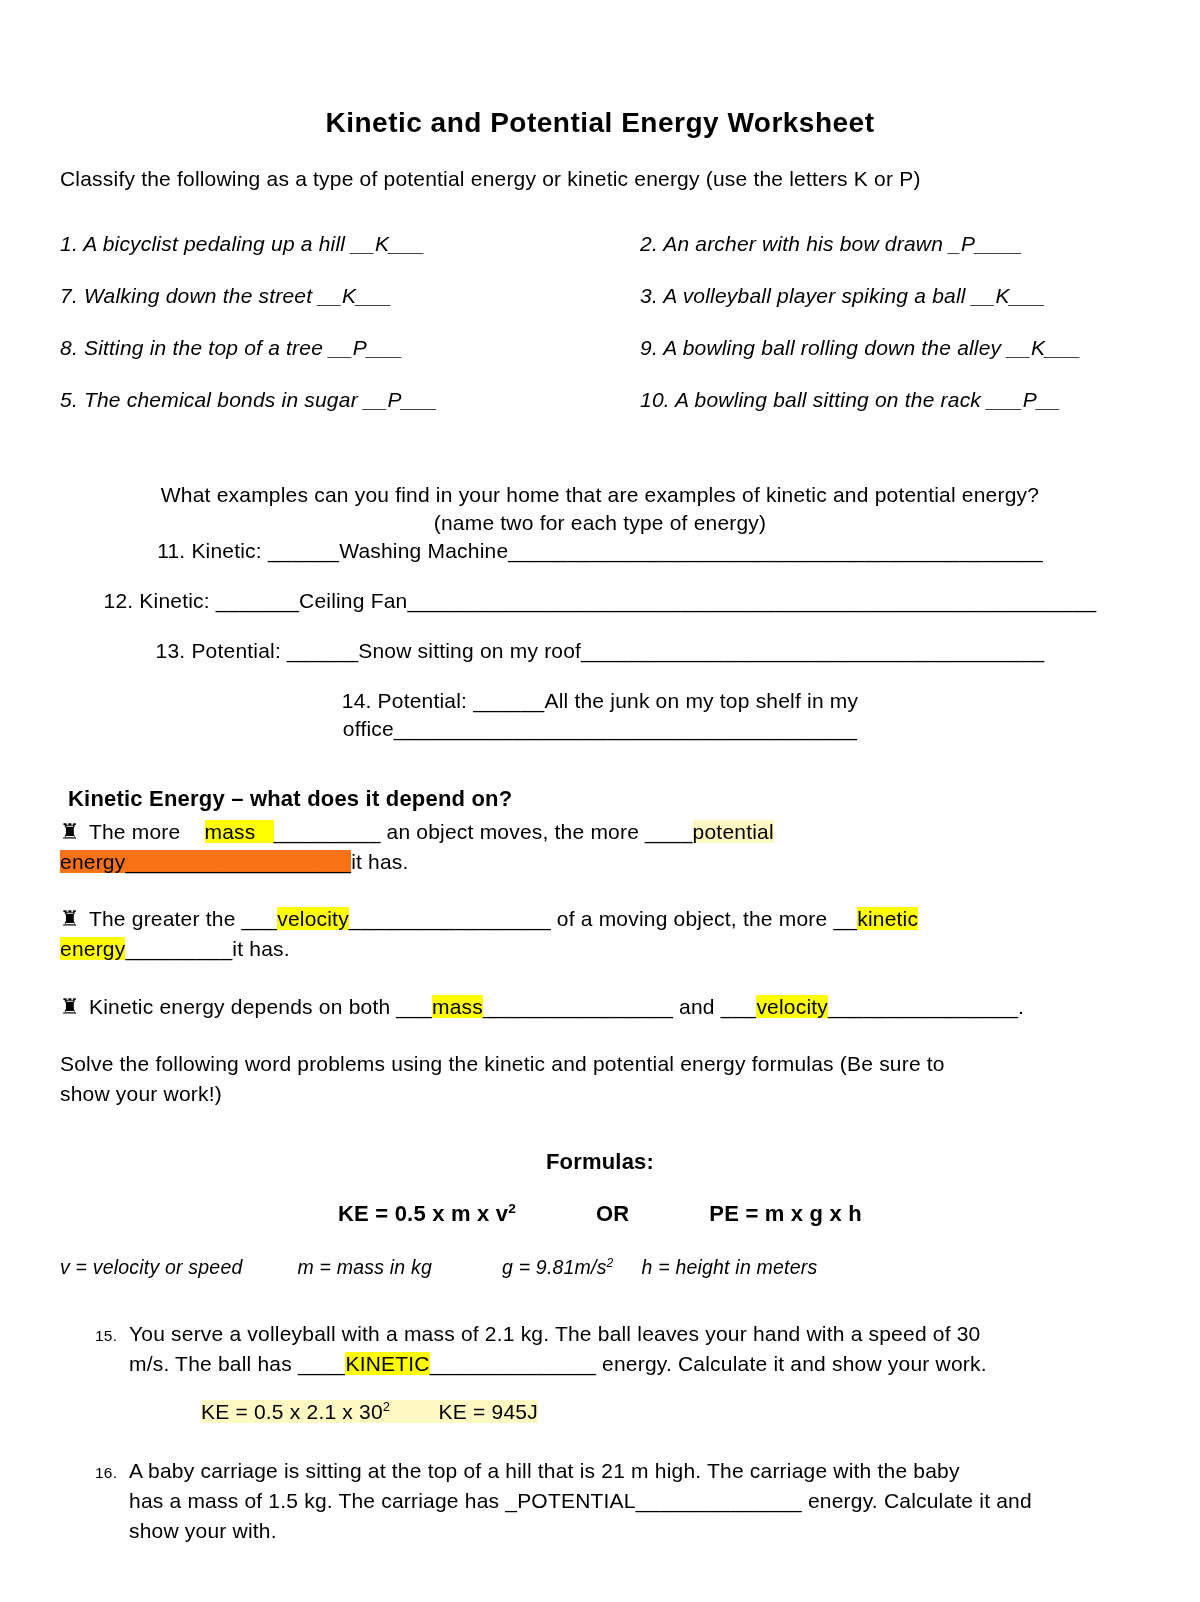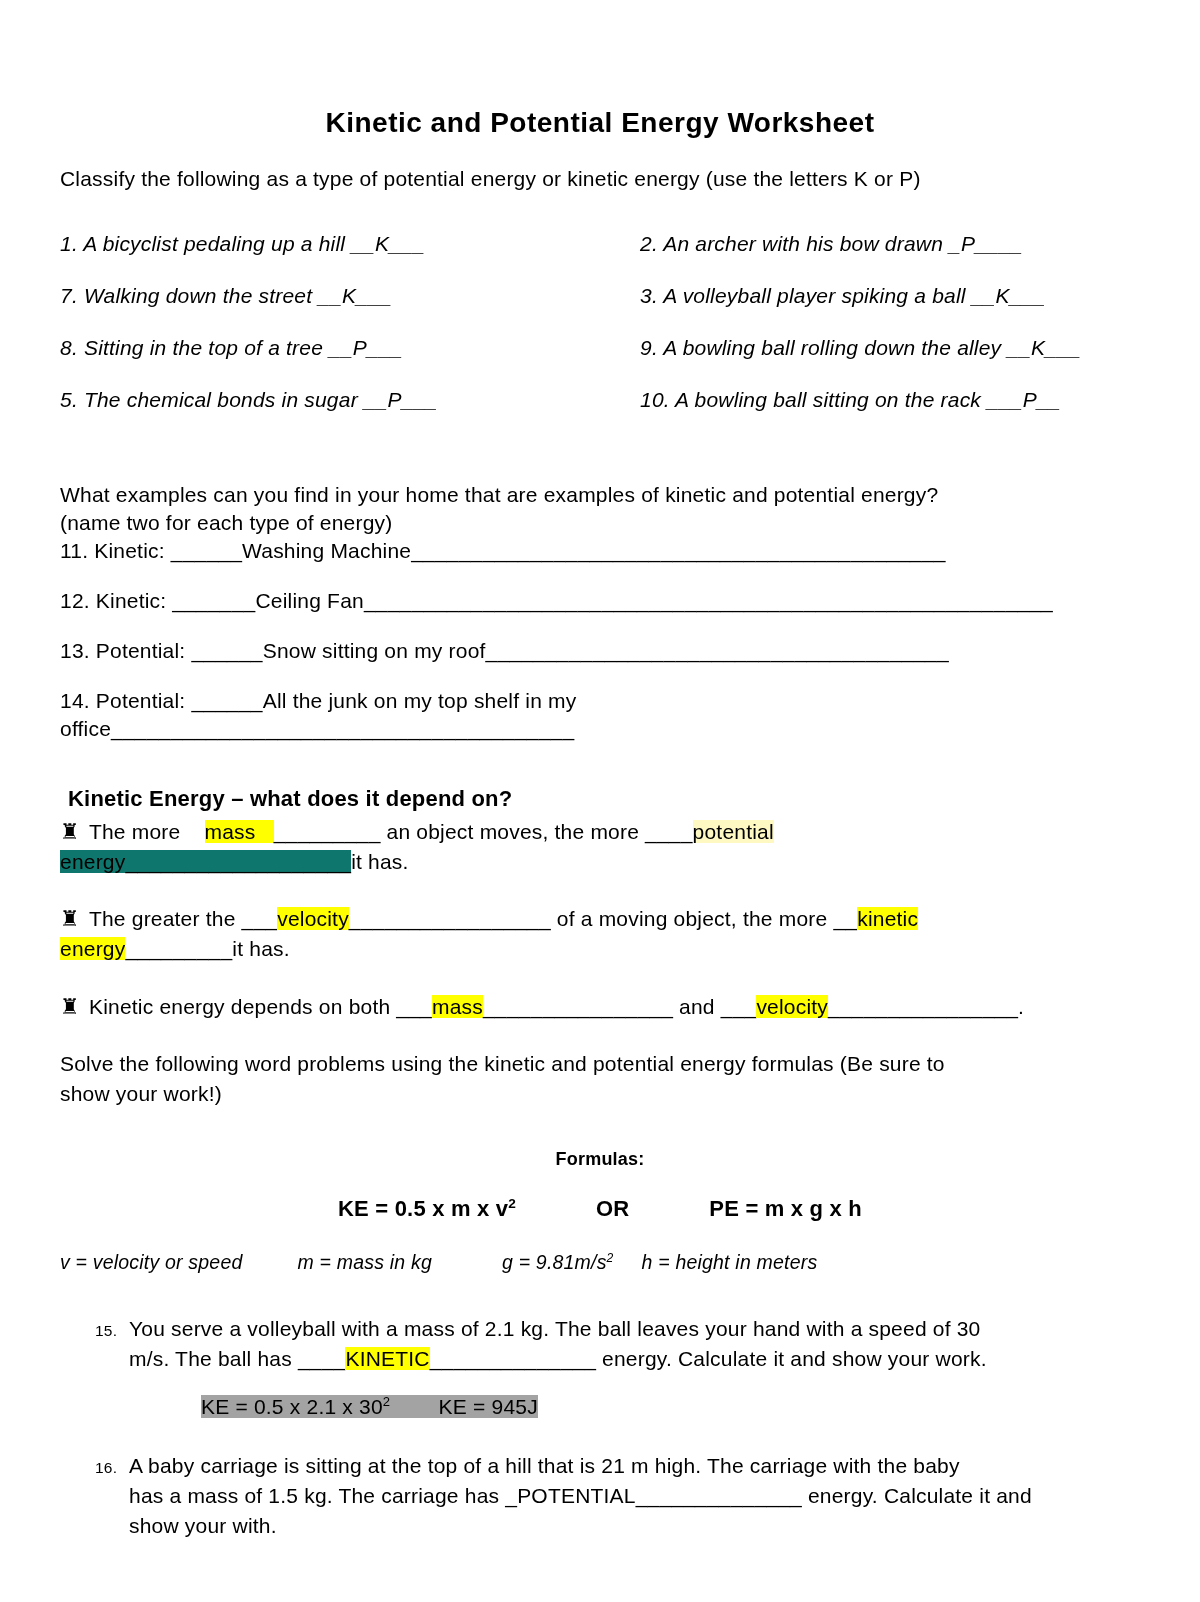--- a/index.html
+++ b/index.html
@@ -7,30 +7,30 @@
     width:1200px;height:1602px;background:#fff;overflow:hidden;
     box-sizing:border-box;padding:12px 60px;
     font-family:"Liberation Sans","DejaVu Sans",sans-serif;
     color:#000;font-size:21px;letter-spacing:0.2px;
   }
   .title{margin:95px 0 0 0;text-align:center;font-size:28px;font-weight:bold;letter-spacing:0.5px;}
   .intro{margin:27px 0 0 0;line-height:26px;}
   .classify{margin-top:39px;display:grid;grid-template-columns:580px 1fr;font-style:italic;}
   .citem{line-height:25px;margin-bottom:27px;white-space:nowrap;}
   .home{margin-top:42px;}
-  .home p{margin:0;line-height:28px;white-space:nowrap;}
+  .home p{margin:0;line-height:28px;white-space:nowrap;text-align:center;}
   .home .gap{margin-top:22px;}
   .sec-head{margin:42px 0 0 0;font-size:22px;font-weight:bold;padding-left:8px;line-height:28px;}
   .bullet{margin:4px 0 0 0;line-height:30px;white-space:nowrap;}
   .bullet.b2{margin-top:27px;}
   .bullet.b3{margin-top:28px;}
   .bullet-icon{font-family:"DejaVu Sans",sans-serif;font-size:22px;margin-right:9px;}
   .hl{background:#ffff00;}
   .solve{margin:27px 0 0 0;line-height:30px;white-space:nowrap;}
-  .formulas-head{margin:40px 0 0 0;text-align:center;font-weight:bold;font-size:18px;}
+  .formulas-head{margin:40px 0 0 0;text-align:center;font-weight:bold;font-size:22px;}
   .formula-line{margin:26px 0 0 0;text-align:center;font-weight:bold;font-size:22px;white-space:nowrap;}
   .formula-line .gap{display:inline-block;width:80px;}
   .vars-line{margin:29px 0 0 0;text-align:left;font-style:italic;font-size:19.5px;white-space:nowrap;}
   .vars-line .sp1{display:inline-block;width:55px;}
   .vars-line .sp2{display:inline-block;width:70px;}
   .vars-line .sp3{display:inline-block;width:28px;}
   sup{font-size:0.62em;vertical-align:super;line-height:0;}
   .problem{display:flex;align-items:baseline;margin:40px 0 0 35px;}
   .problem.p16{margin-top:27px;}
   .pnum{flex:0 0 34px;font-size:15.5px;}
@@ -63,21 +63,21 @@
     <p>11. Kinetic: ______Washing Machine_____________________________________________</p>
     <p class="gap">12. Kinetic: _______Ceiling Fan__________________________________________________________</p>
     <p class="gap">13. Potential: ______Snow sitting on my roof_______________________________________</p>
     <p class="gap"><span>14. Potential: ______All the junk on my top shelf in my</span><br><span>office_______________________________________</span></p>
   </div>
 
   <h2 class="sec-head">Kinetic Energy – what does it depend on?</h2>
 
   <p class="bullet b1">
     <span class="bullet-icon">♜</span><span>The more&nbsp;&nbsp;&nbsp; </span><span class="hl" style="background: rgb(255, 255, 0);">mass&nbsp;&nbsp;&nbsp;</span><span>_________ an object moves, the more ____</span><span class="hl" style="background: #fef9c3;">potential</span><br>
-    <span class="hl" style="background: #0f766e;">energy___________________</span><span>it has.</span>
+    <span class="hl" style="background: #f97316;">energy___________________</span><span>it has.</span>
   </p>
 
   <p class="bullet b2">
     <span class="bullet-icon">♜</span><span>The greater the ___</span><span class="hl" style="background: rgb(255, 255, 0);">velocity</span><span>_________________ of a moving object, the more __</span><span class="hl" style="background: rgb(255, 255, 0);">kinetic</span><br>
     <span class="hl" style="background: rgb(255, 255, 0);">energy</span><span>_________it has.</span>
   </p>
 
   <p class="bullet b3">
     <span class="bullet-icon">♜</span><span>Kinetic energy depends on both ___</span><span class="hl" style="background: rgb(255, 255, 0);">mass</span><span>________________ and ___</span><span class="hl" style="background: rgb(255, 255, 0);">velocity</span><span>________________.</span>
   </p>
@@ -93,21 +93,21 @@
   <p class="vars-line">
     <span>v = velocity or speed</span><span class="sp1"></span><span>m = mass in kg</span><span class="sp2"></span><span><span>g = 9.81m/s</span><sup>2</sup></span><span class="sp3"></span><span>h = height in meters</span>
   </p>
 
   <div class="problem p15">
     <span class="pnum">15.</span>
     <div class="ptext">
       <span>You serve a volleyball with a mass of 2.1 kg. The ball leaves your hand with a speed of 30</span><br>
       <span>m/s. The ball has ____</span><span class="hl" style="background: rgb(255, 255, 0);">KINETIC</span><span>______________ energy. Calculate it and show your work.</span>
       <div class="work">
-        <span class="hl" style="background: #a3a3a3;"><span>KE = 0.5 x 2.1 x 30</span><sup>2</sup><span>&nbsp;&nbsp;&nbsp;&nbsp;&nbsp;&nbsp;&nbsp;&nbsp;KE = 945J</span></span>
+        <span class="hl" style="background: #fef9c3;"><span>KE = 0.5 x 2.1 x 30</span><sup>2</sup><span>&nbsp;&nbsp;&nbsp;&nbsp;&nbsp;&nbsp;&nbsp;&nbsp;KE = 945J</span></span>
       </div>
     </div>
   </div>
 
   <div class="problem p16">
     <span class="pnum">16.</span>
     <div class="ptext">
       <span>A baby carriage is sitting at the top of a hill that is 21 m high. The carriage with the baby</span><br>
       <span>has a mass of 1.5 kg. The carriage has _POTENTIAL______________ energy. Calculate it and</span><br>
       <span>show your with.</span>

